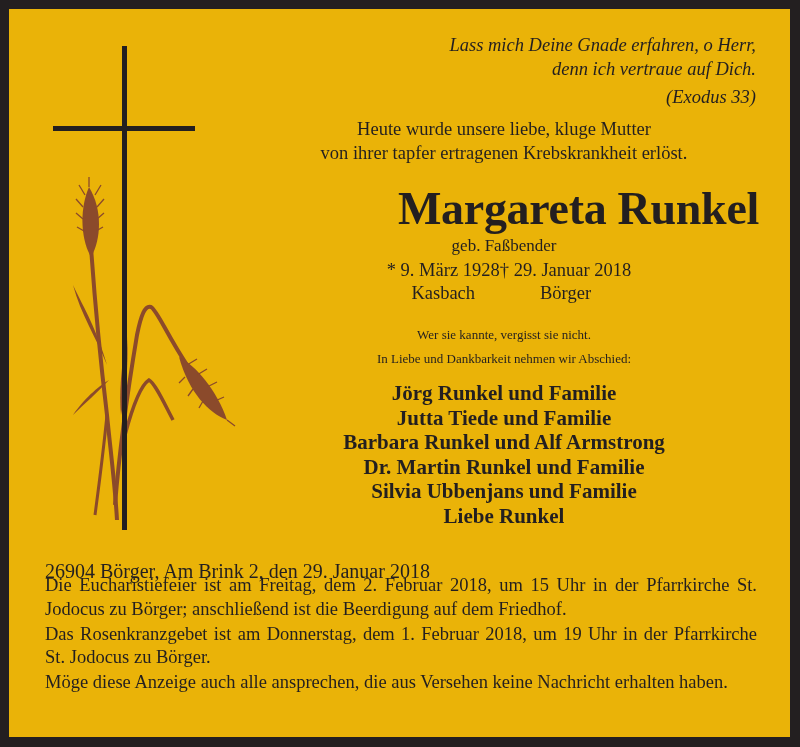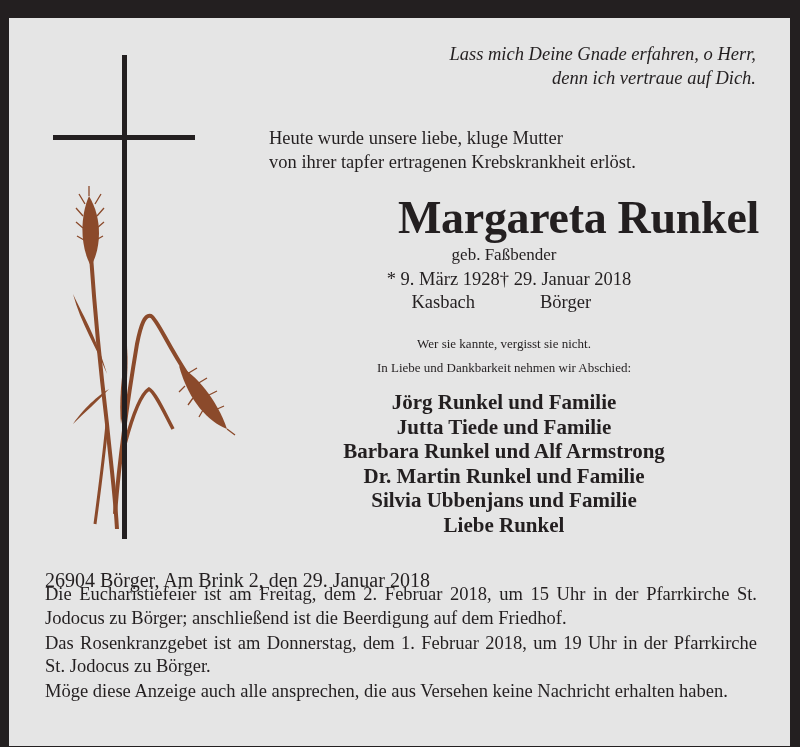--- a/index.html
+++ b/index.html
@@ -6,36 +6,36 @@
   body {
     width: 800px; height: 747px;
     background: #231f20;
     font-family: "Liberation Serif", "DejaVu Serif", serif;
     color: #231f20;
     position: relative;
     overflow: hidden;
   }
   .card {
     position: absolute;
-    left: 9px; top: 18px;
+    left: 9px; top: 9px;
     width: 781px; height: 728px;
-    background: #e5e5e5;
+    background: #eab308;
   }
   .abs { position: absolute; }
   .verse {
     right: 34px; top: 24px;
     text-align: right;
     font-style: italic;
     font-size: 18.5px;
     line-height: 24px;
   }
   .verse .ref { margin-top: 4px; }
   .intro {
     left: 260px; width: 470px; top: 108px;
-    font-size: 18.5px; line-height: 24px;
+    text-align: center; font-size: 18.5px; line-height: 24px;
   }
   .name {
     left: 240px; width: 510px; top: 170px;
     text-align: right; font-weight: bold;
     font-size: 46px; line-height: 60px; letter-spacing: -0.3px;
   }
   .born {
     left: 260px; width: 470px; top: 226px;
     text-align: center; font-size: 17px; line-height: 22px;
   }
@@ -91,20 +91,21 @@
     </g>
     <g>
       <rect x="85" y="11" width="5" height="484" fill="#231f20"></rect>
       <rect x="16" y="91" width="142" height="5" fill="#231f20"></rect>
     </g>
   </svg>
 
   <div class="abs verse">
     <div>Lass mich Deine Gnade erfahren, o Herr,</div>
     <div>denn ich vertraue auf Dich.</div>
+    <div class="ref">(Exodus 33)</div>
   </div>
 
   <div class="abs intro">
     <div>Heute wurde unsere liebe, kluge Mutter</div>
     <div>von ihrer tapfer ertragenen Krebskrankheit erlöst.</div>
   </div>
 
   <div class="abs name">Margareta Runkel</div>
   <div class="abs born">geb. Faßbender</div>
 

